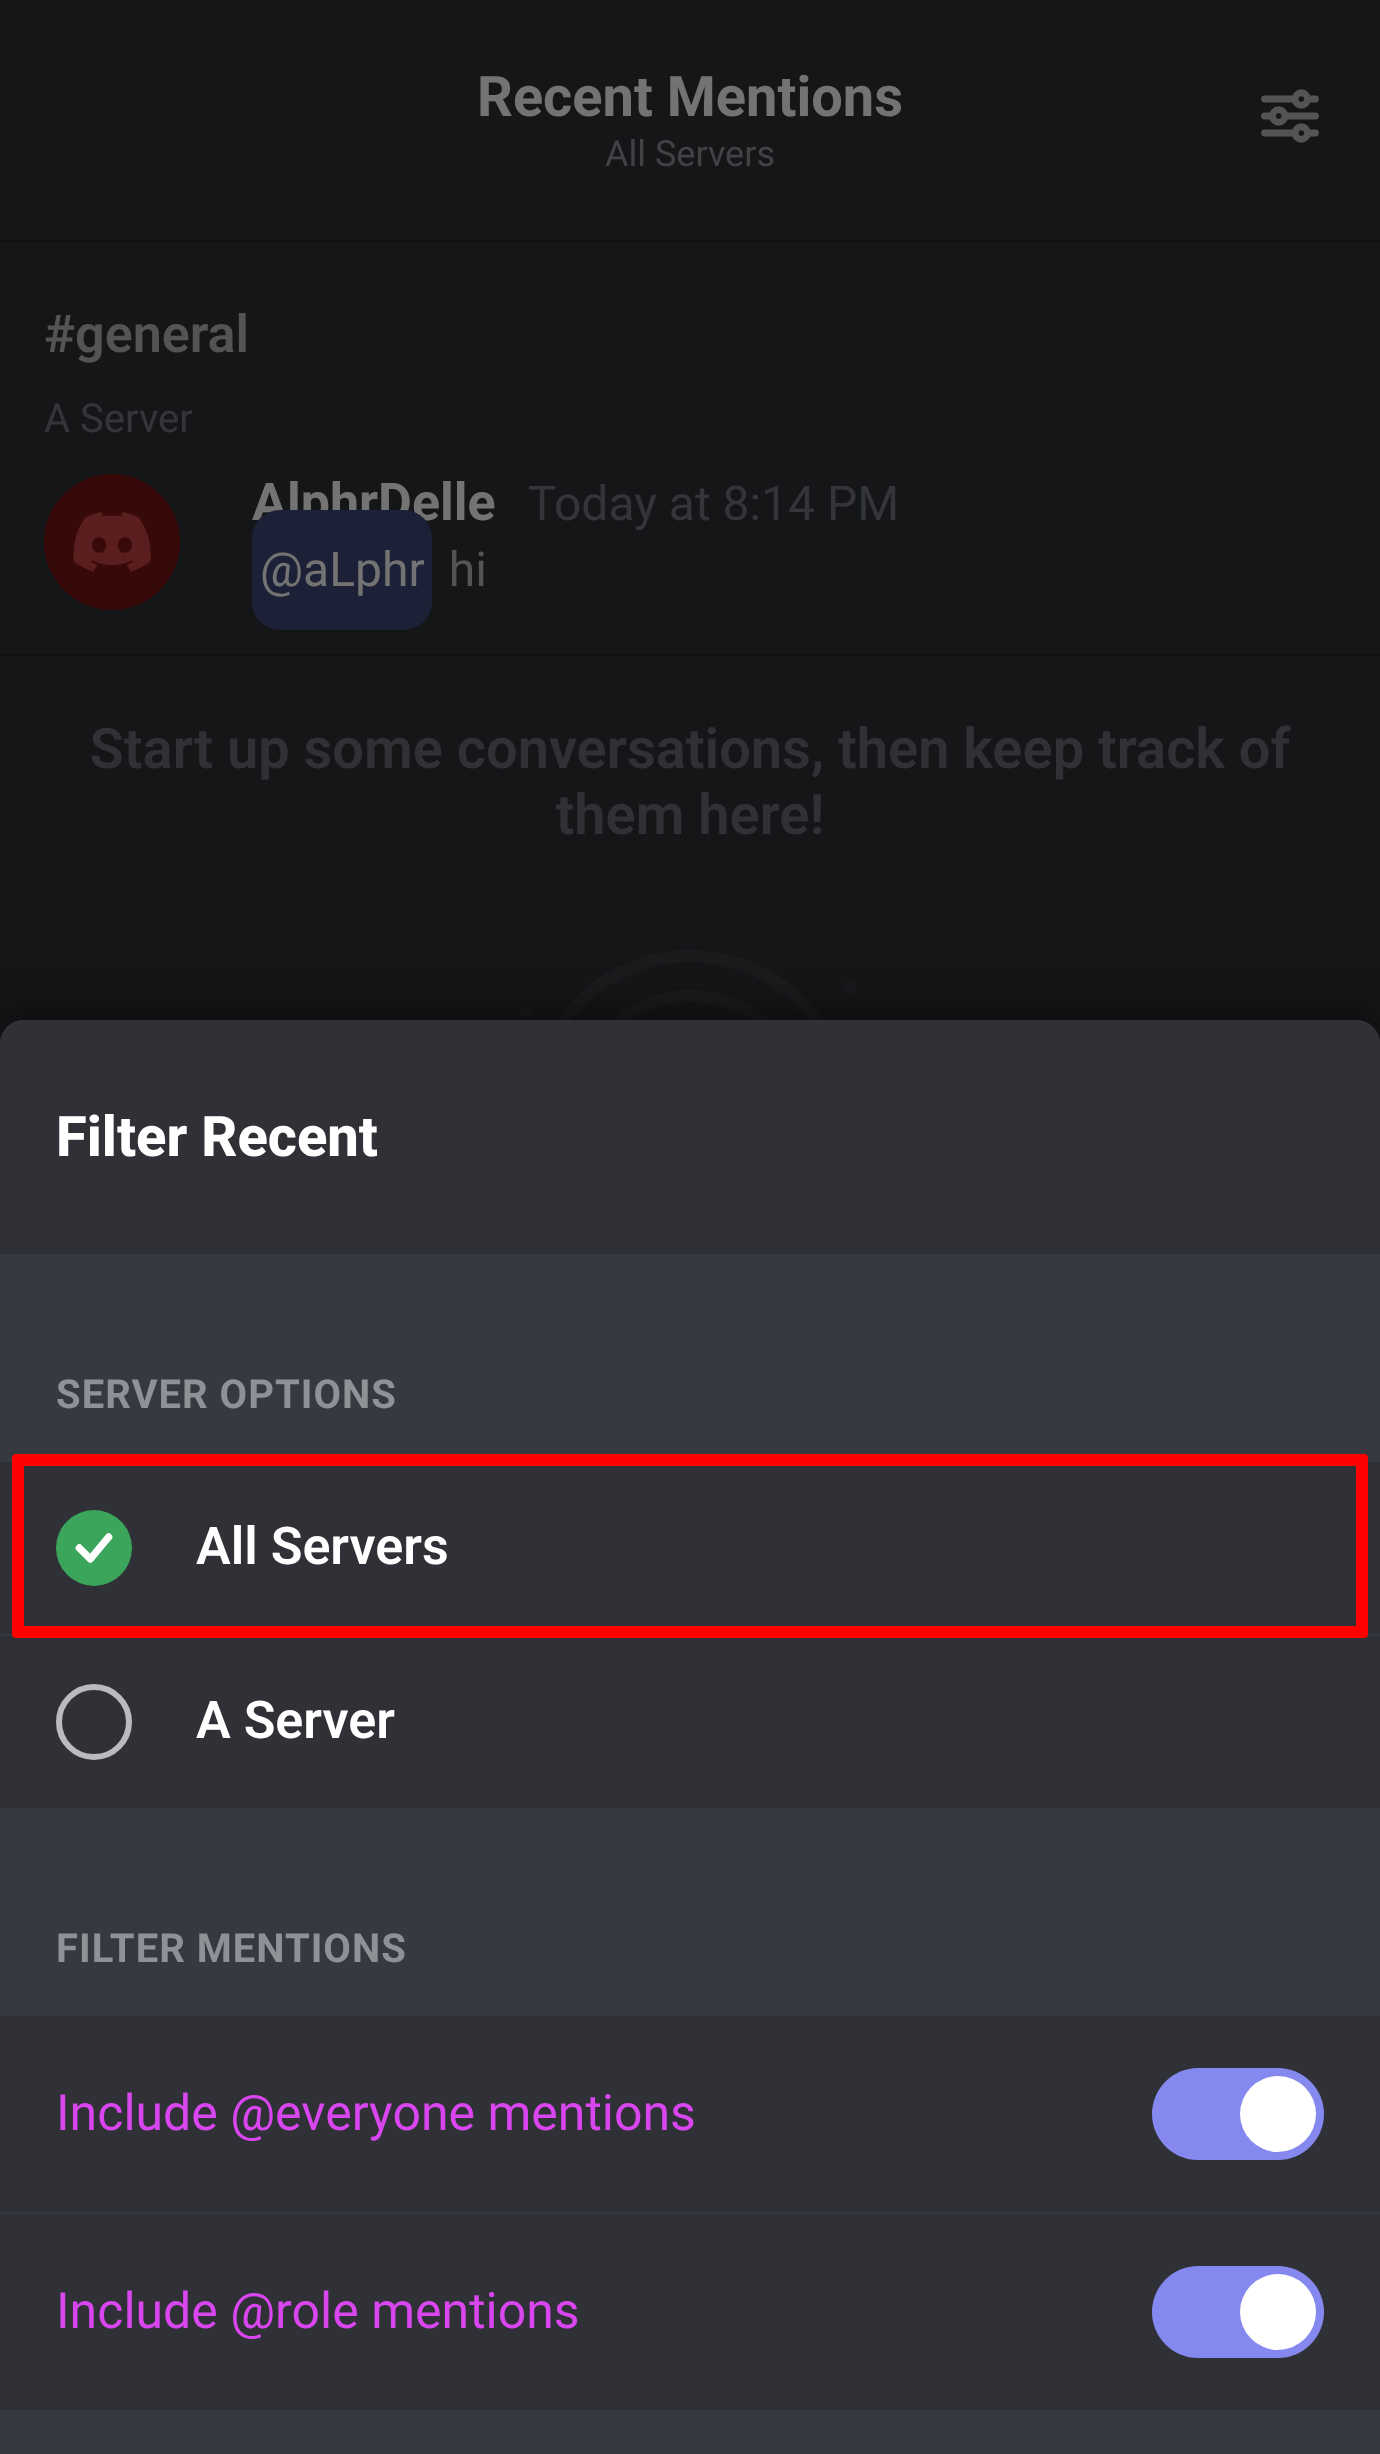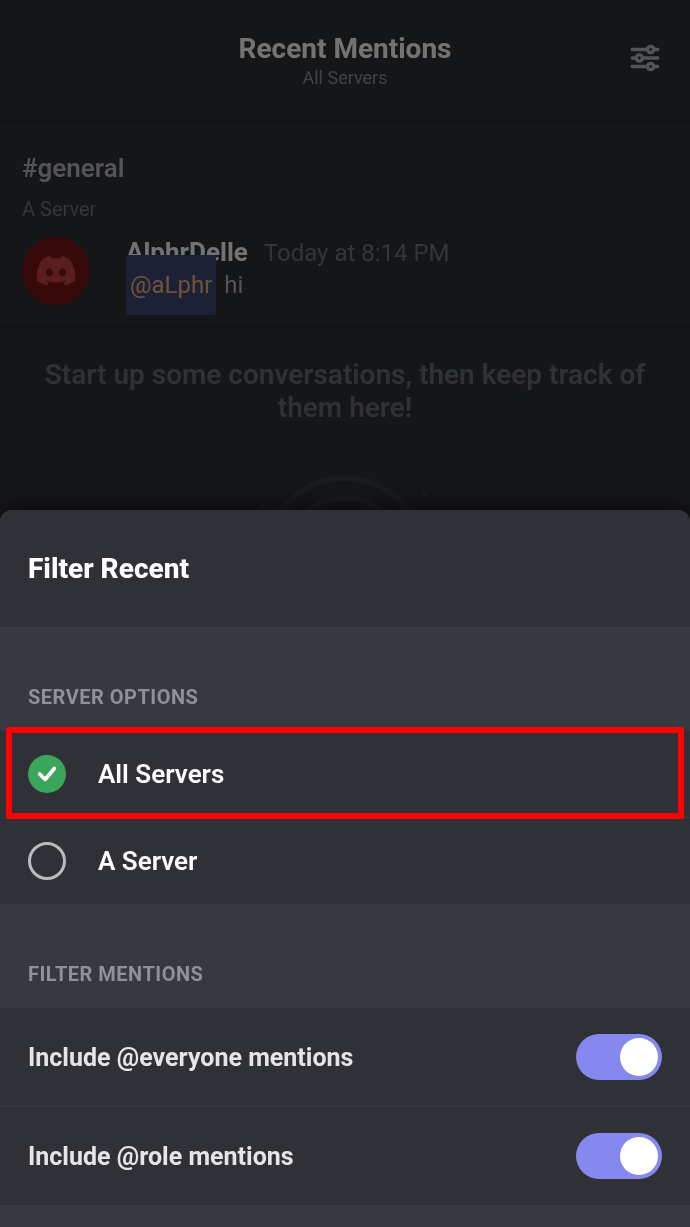--- a/index.html
+++ b/index.html
@@ -86,23 +86,23 @@
     justify-content: center;
   }
   .avatar svg { fill: #c74343; }
   .msgcol { flex: 1; }
   .authline { display: flex; align-items: baseline; gap: 16px; }
   .author { font-size: 26px; font-weight: 700; color: #ffffff; }
   .ts { font-size: 24px; color: #72767d; }
   .msgline { margin-top: 4px; font-size: 24px; }
   .mention {
     background: #3f4a7a;
-    color: #fdba74;
+    color: #ffffff;
     padding: 16px 4px;
-    border-radius: 3px;
+    border-radius: 14px;
   }
   .msgtxt { color: #b9bbbe; margin-left: 8px; }
 
   .emptyblock {
     margin-top: 30px;
     text-align: center;
     padding: 0 30px;
   }
   .emptytxt {
     font-size: 28px;
@@ -186,22 +186,22 @@
     display: flex;
     align-items: center;
     justify-content: space-between;
     padding: 26px 28px;
     background: #2f3136;
     border-bottom: 1px solid #36393f;
   }
   .toggle-row.last { border-bottom: none; }
   .toggle-label {
     font-size: 25px;
-    color: #e5e5e5;
-    font-weight: 700;
+    color: #d946ef;
+    font-weight: 400;
   }
   .switch {
     width: 86px; height: 46px;
     background: #8589ef;
     border-radius: 23px;
     position: relative;
     flex: none;
   }
   .switch .knob {
     position: absolute;

